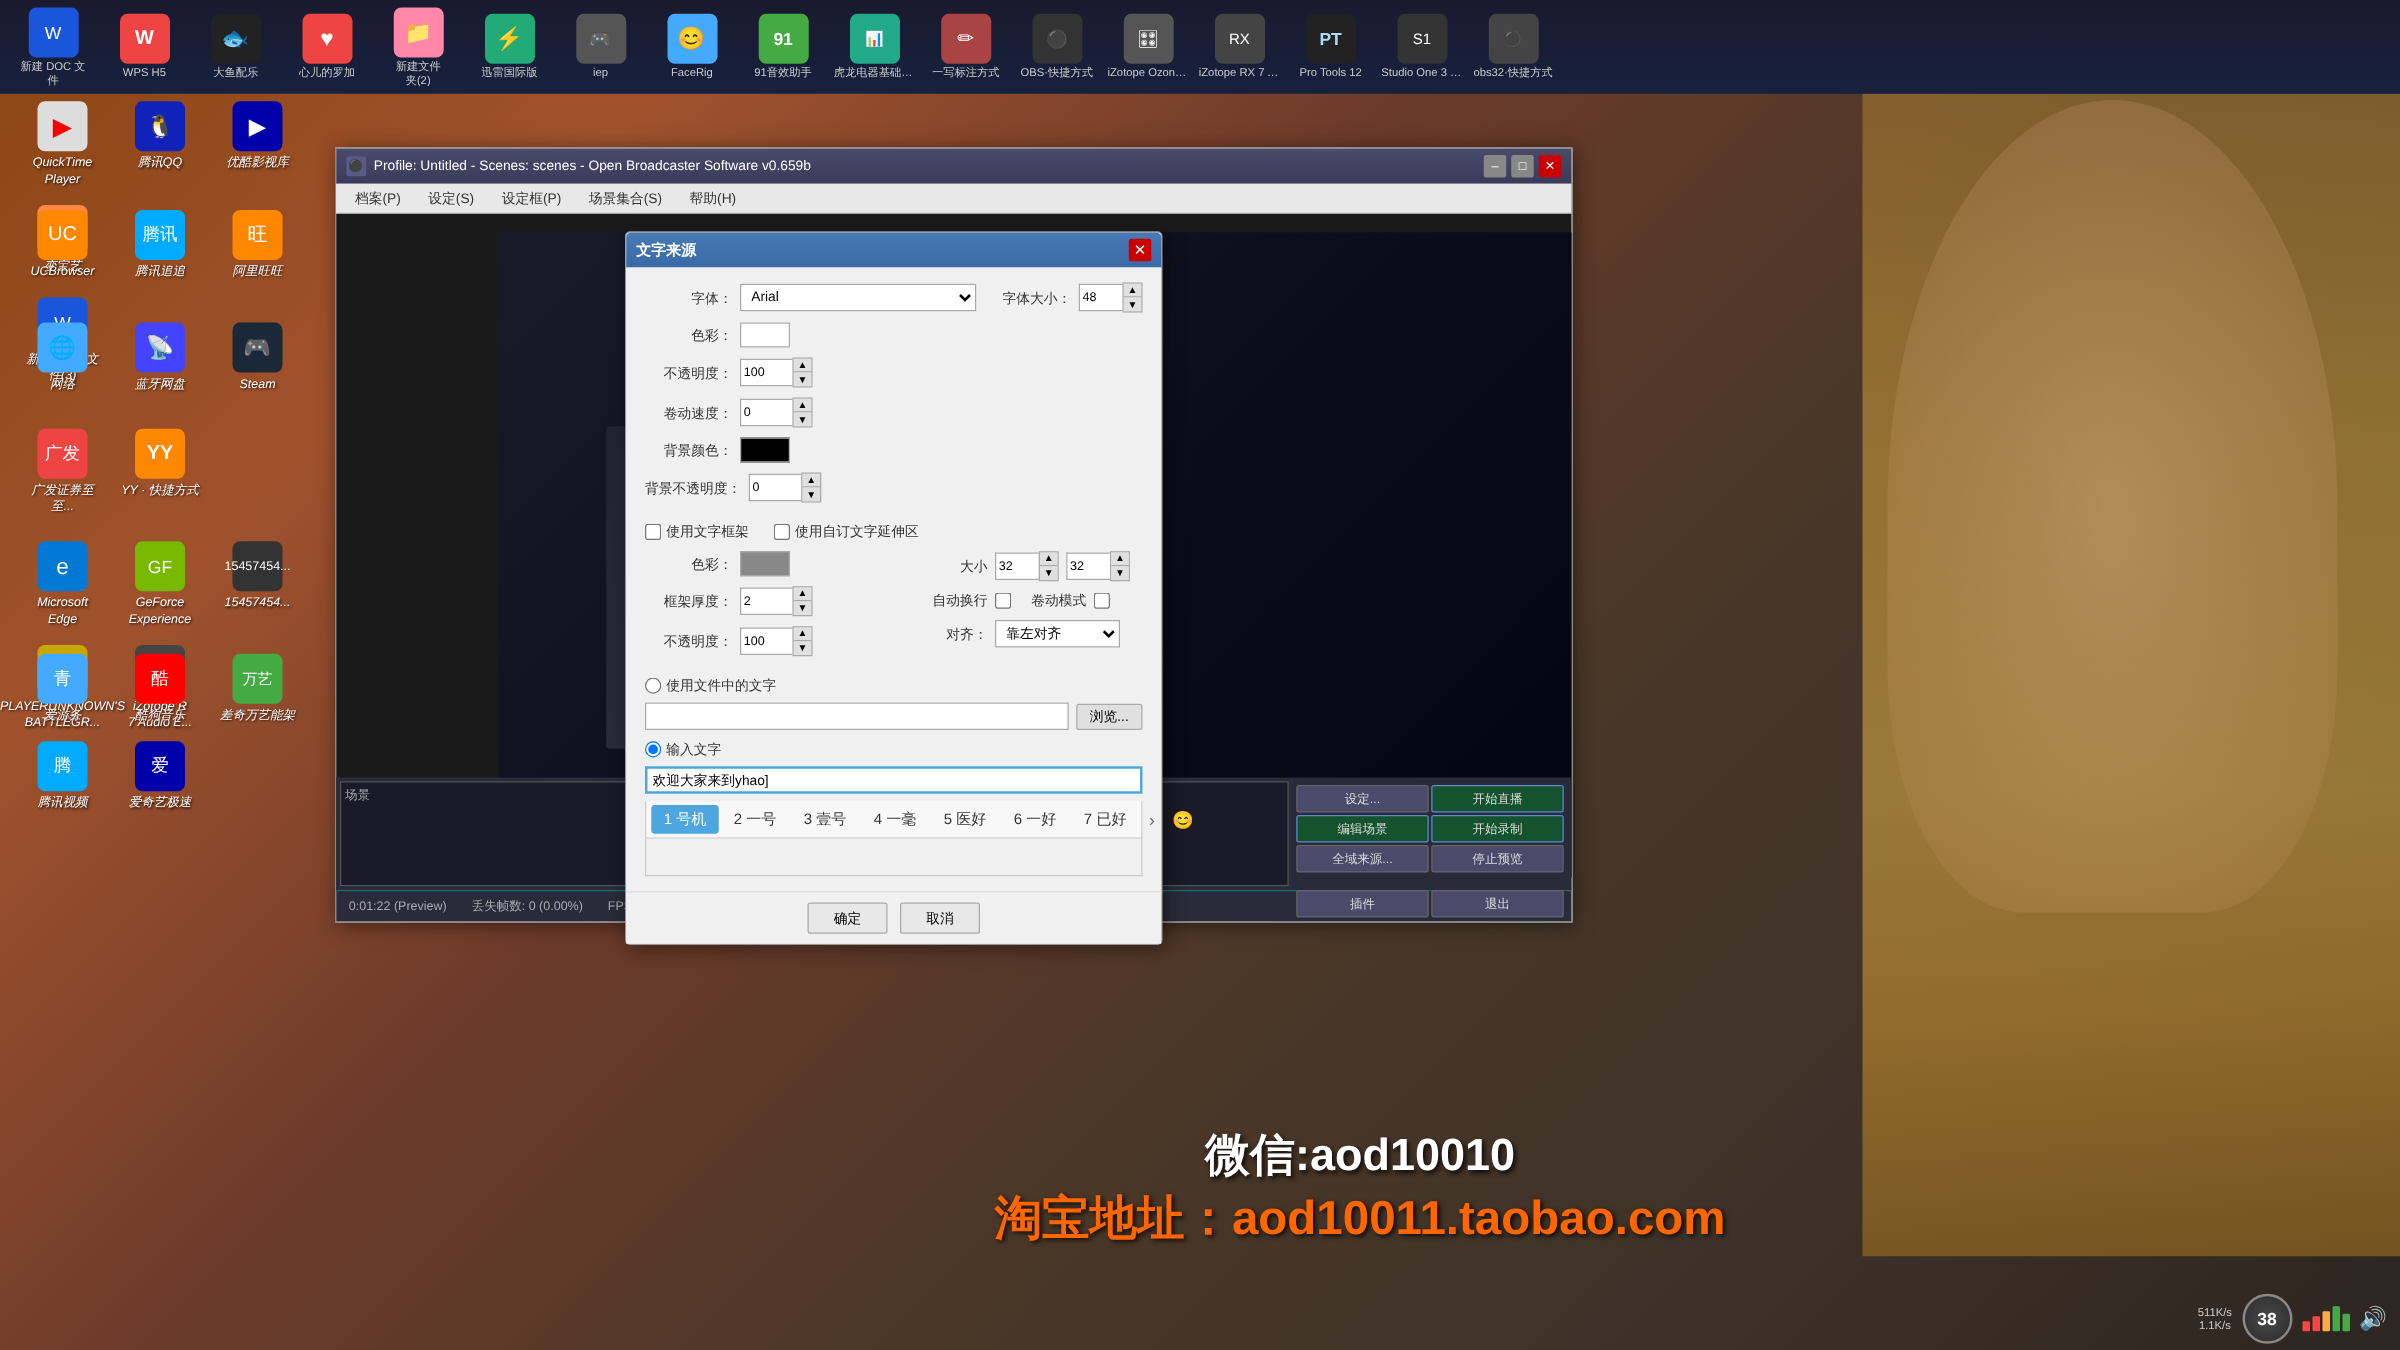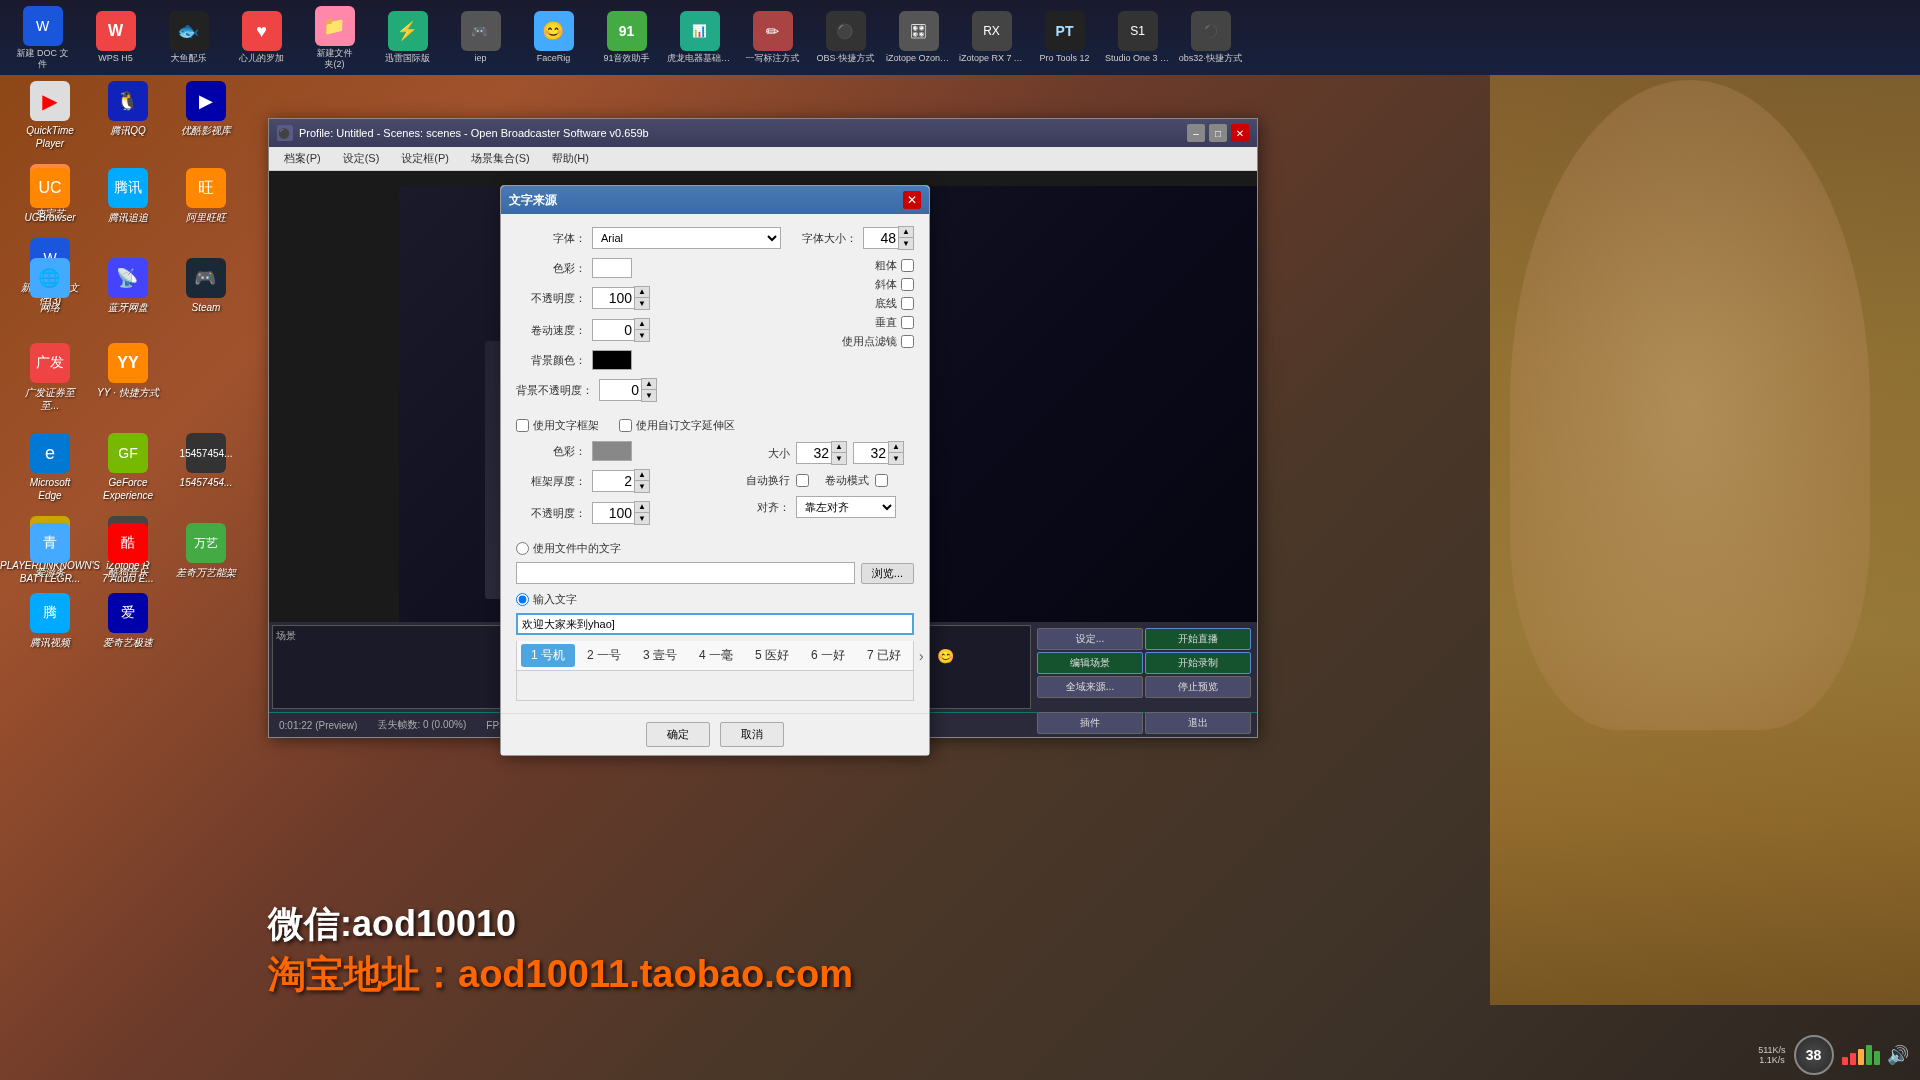--- a/index.html
+++ b/index.html
@@ -220,20 +220,21 @@
       font-size: 10px;
       border-top: 1px solid #0f766e;
     }
 
     
     .watermark-area {
       position: absolute;
       bottom: 80px;
       left: 268px;
       right: 12px;
+      text-align: center;
       z-index: 25;
       pointer-events: none;
     }
 
     .watermark-line1 {
       font-size: 36px;
       color: #fff;
       font-weight: bold;
       text-shadow: 2px 2px 4px rgba(0,0,0,0.8);
     }
@@ -462,25 +463,25 @@
 
     
     .spin-wrapper {
       display: flex;
       align-items: center;
     }
 
     .spin-input {
       width: 35px;
       height: 22px;
-      font-size: 14px;
+      font-size: 10px;
       border: 1px solid #aaa;
       background: #fff;
       padding: 0 2px;
-      text-align: right;
+      text-align: left;
       border-right: none;
     }
 
     .spin-buttons {
       display: flex;
       flex-direction: column;
       border: 1px solid #aaa;
       background: #e0e0e0;
     }
 
@@ -900,42 +901,20 @@
               <input class="spin-input" type="text" value="0" style="width: 42px;">
               <div class="spin-buttons">
                 <button class="spin-up">▲</button>
                 <button class="spin-down">▼</button>
               </div>
             </div>
           </div>
 
         </div>
 
-        <div class="dialog-section-right right-options">
-          <div class="right-option-row">
-            <span>粗体</span>
-            <input type="checkbox" class="dialog-checkbox" style="">
-          </div>
-          <div class="right-option-row">
-            <span>斜体</span>
-            <input type="checkbox" class="dialog-checkbox" style="">
-          </div>
-          <div class="right-option-row">
-            <span>底线</span>
-            <input type="checkbox" class="dialog-checkbox" style="">
-          </div>
-          <div class="right-option-row">
-            <span>垂直</span>
-            <input type="checkbox" class="dialog-checkbox" style="">
-          </div>
-          <div class="right-option-row">
-            <span>使用点滤镜</span>
-            <input type="checkbox" class="dialog-checkbox" style="">
-          </div>
-        </div>
       </div>
 
       
       <div style="display:flex; gap:20px; margin-bottom:8px;">
         <div class="dialog-checkbox-row">
           <input type="checkbox" class="dialog-checkbox" style="">
           <span>使用文字框架</span>
         </div>
         <div class="dialog-checkbox-row">
           <input type="checkbox" class="dialog-checkbox" style="">

